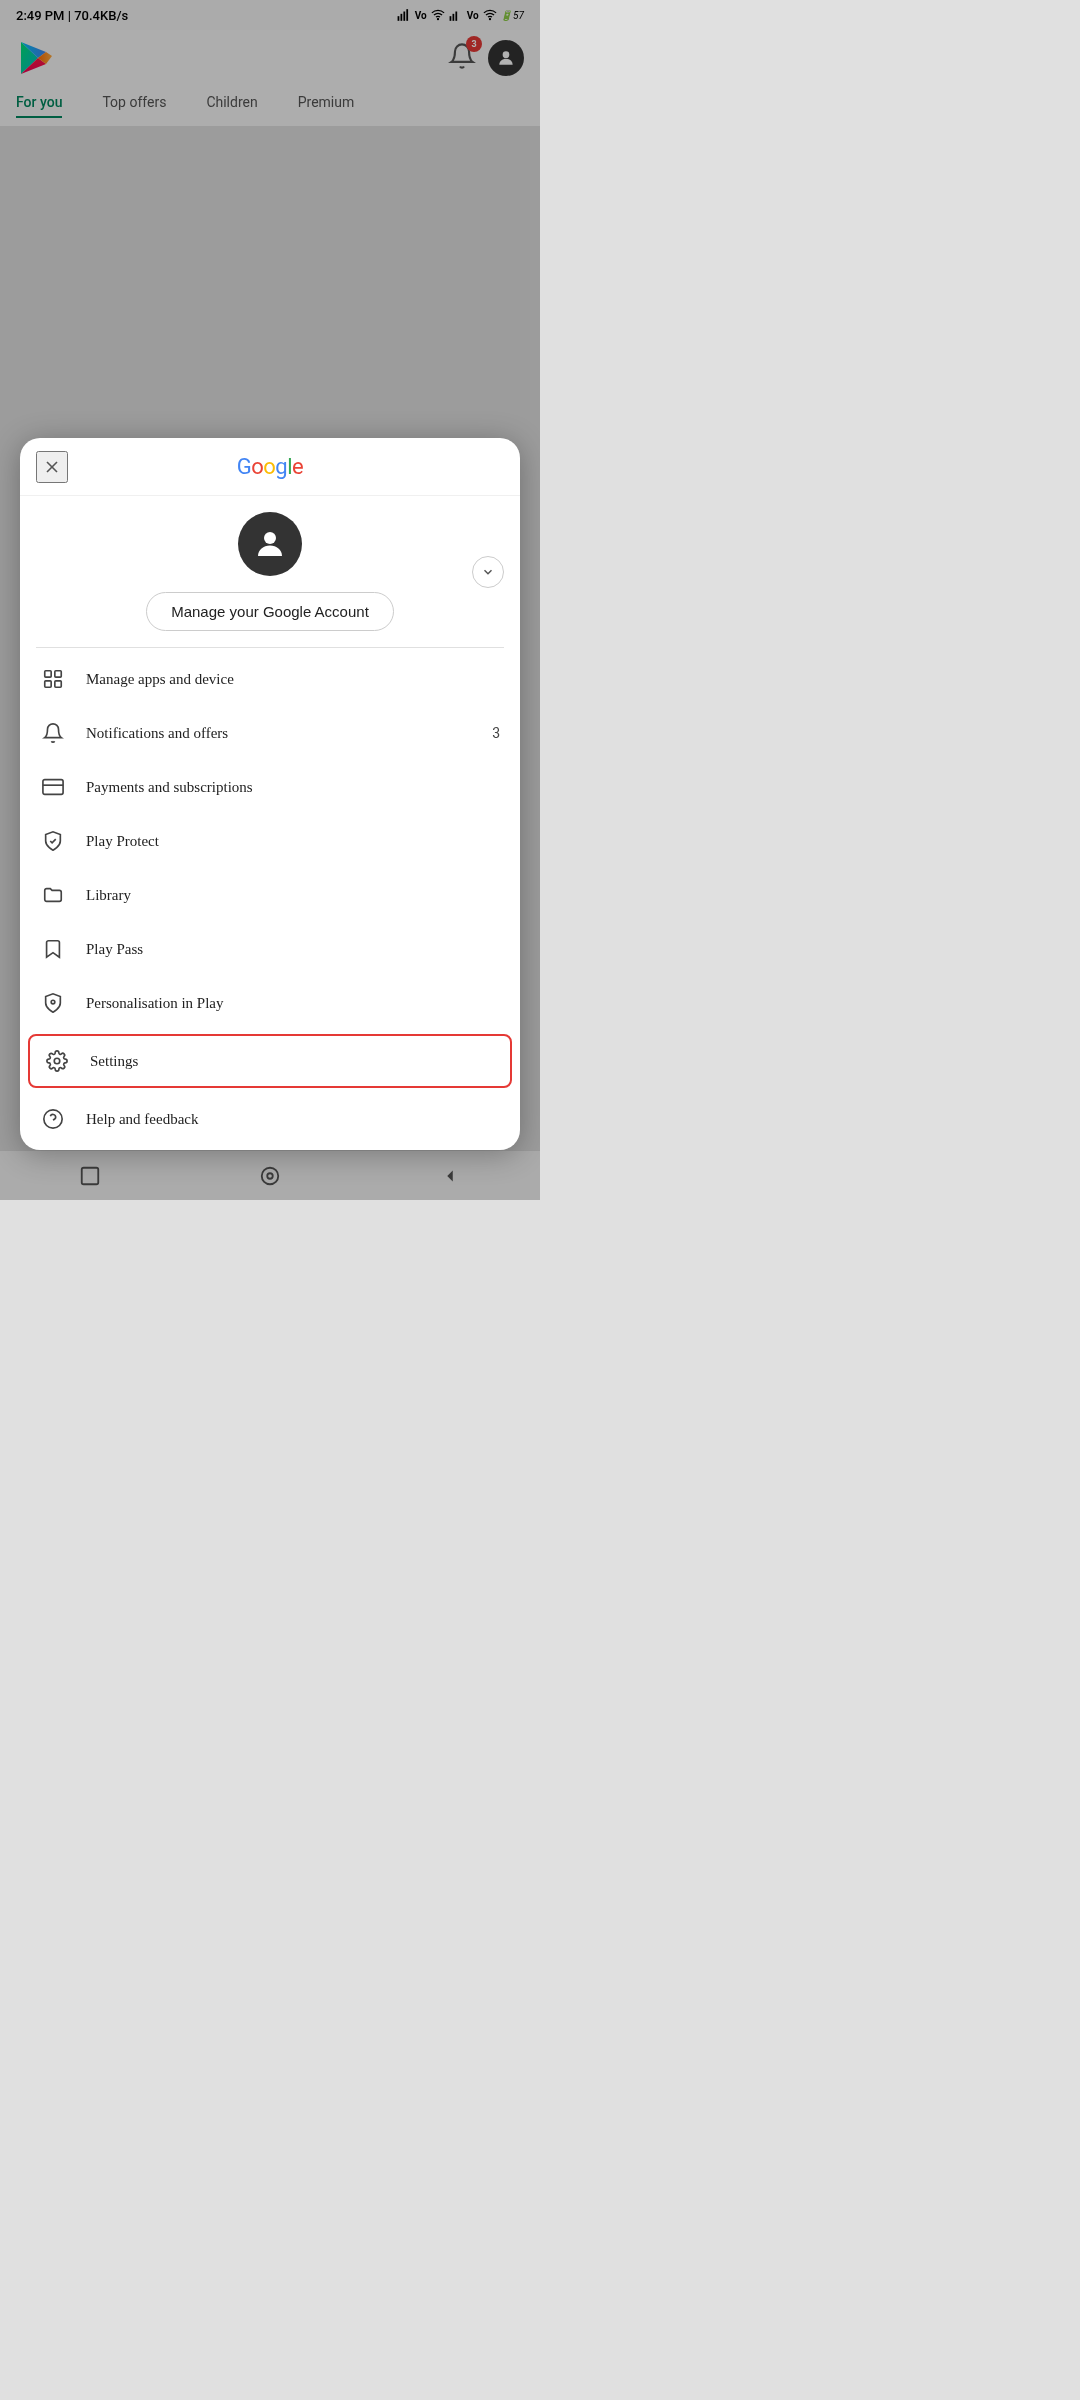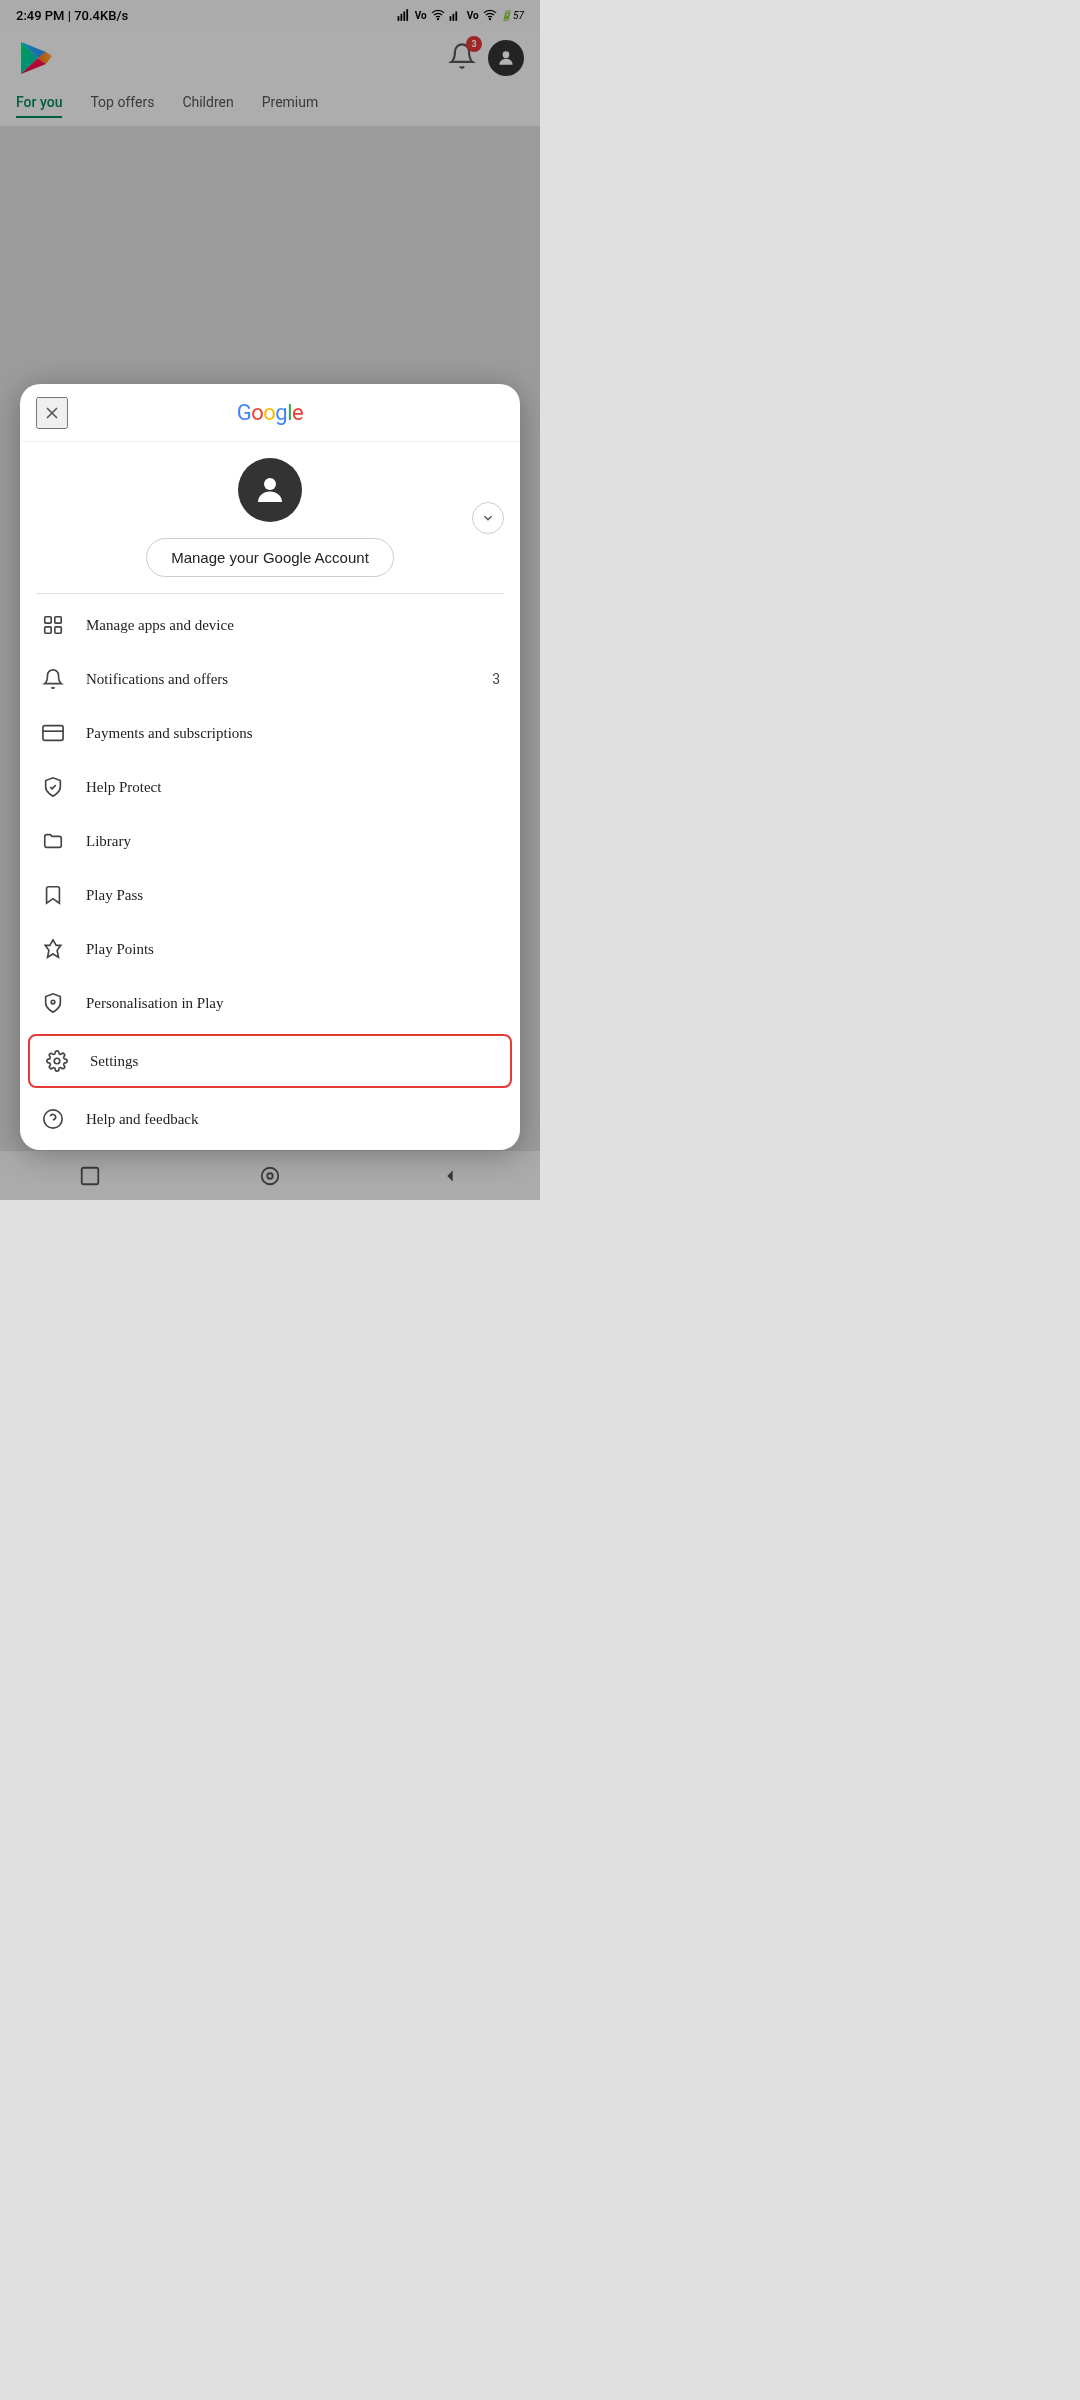--- a/index.html
+++ b/index.html
@@ -44,21 +44,21 @@
     }
 
     .header-icons {
       display: flex;
       align-items: center;
       gap: 12px;
     }
 
     .nav-tabs {
       display: flex;
-      gap: 28px;
+      gap: 40px;
       padding: 8px 16px;
       background: #f8f8f8;
       border-bottom: 1px solid #e0e0e0;
     }
 
     .nav-tab {
       font-size: 14px;
       color: #555;
       padding-bottom: 6px;
     }
@@ -443,49 +443,41 @@
       <span class="menu-label">Payments and subscriptions</span>
     </div>
 
     <div class="menu-item">
       <div class="menu-icon">
         <svg viewBox="0 0 24 24" fill="none" stroke="#444" stroke-width="1.8">
           <path d="M12 22s8-4 8-10V5l-8-3-8 3v7c0 6 8 10 8 10z"></path>
           <polyline points="9 12 11 14 15 10"></polyline>
         </svg>
       </div>
-      <span class="menu-label">Help Protect</span>
+      <span class="menu-label">Play Protect</span>
     </div>
 
     <div class="menu-item">
       <div class="menu-icon">
         <svg viewBox="0 0 24 24" fill="none" stroke="#444" stroke-width="1.8">
           <path d="M3 7a2 2 0 0 1 2-2h4l2 2h8a2 2 0 0 1 2 2v8a2 2 0 0 1-2 2H5a2 2 0 0 1-2-2z"></path>
         </svg>
       </div>
       <span class="menu-label">Library</span>
     </div>
 
     <div class="menu-item">
       <div class="menu-icon">
         <svg viewBox="0 0 24 24" fill="none" stroke="#444" stroke-width="1.8">
           <path d="M19 21l-7-5-7 5V5a2 2 0 0 1 2-2h10a2 2 0 0 1 2 2z"></path>
         </svg>
       </div>
       <span class="menu-label">Play Pass</span>
     </div>
 
-    <div class="menu-item">
-      <div class="menu-icon">
-        <svg viewBox="0 0 24 24" fill="none" stroke="#444" stroke-width="1.8">
-          <path d="M12 2l3.5 6h5l-4 5.5L18 21l-6-3.5L6 21l1.5-7.5L3.5 8h5z"></path>
-        </svg>
-      </div>
-      <span class="menu-label">Play Points</span>
-    </div>
 
     <div class="menu-item">
       <div class="menu-icon">
         <svg viewBox="0 0 24 24" fill="none" stroke="#444" stroke-width="1.8">
           <path d="M12 22s8-4 8-10V5l-8-3-8 3v7c0 6 8 10 8 10z"></path>
           <circle cx="12" cy="11" r="2"></circle>
         </svg>
       </div>
       <span class="menu-label">Personalisation in Play</span>
     </div>

